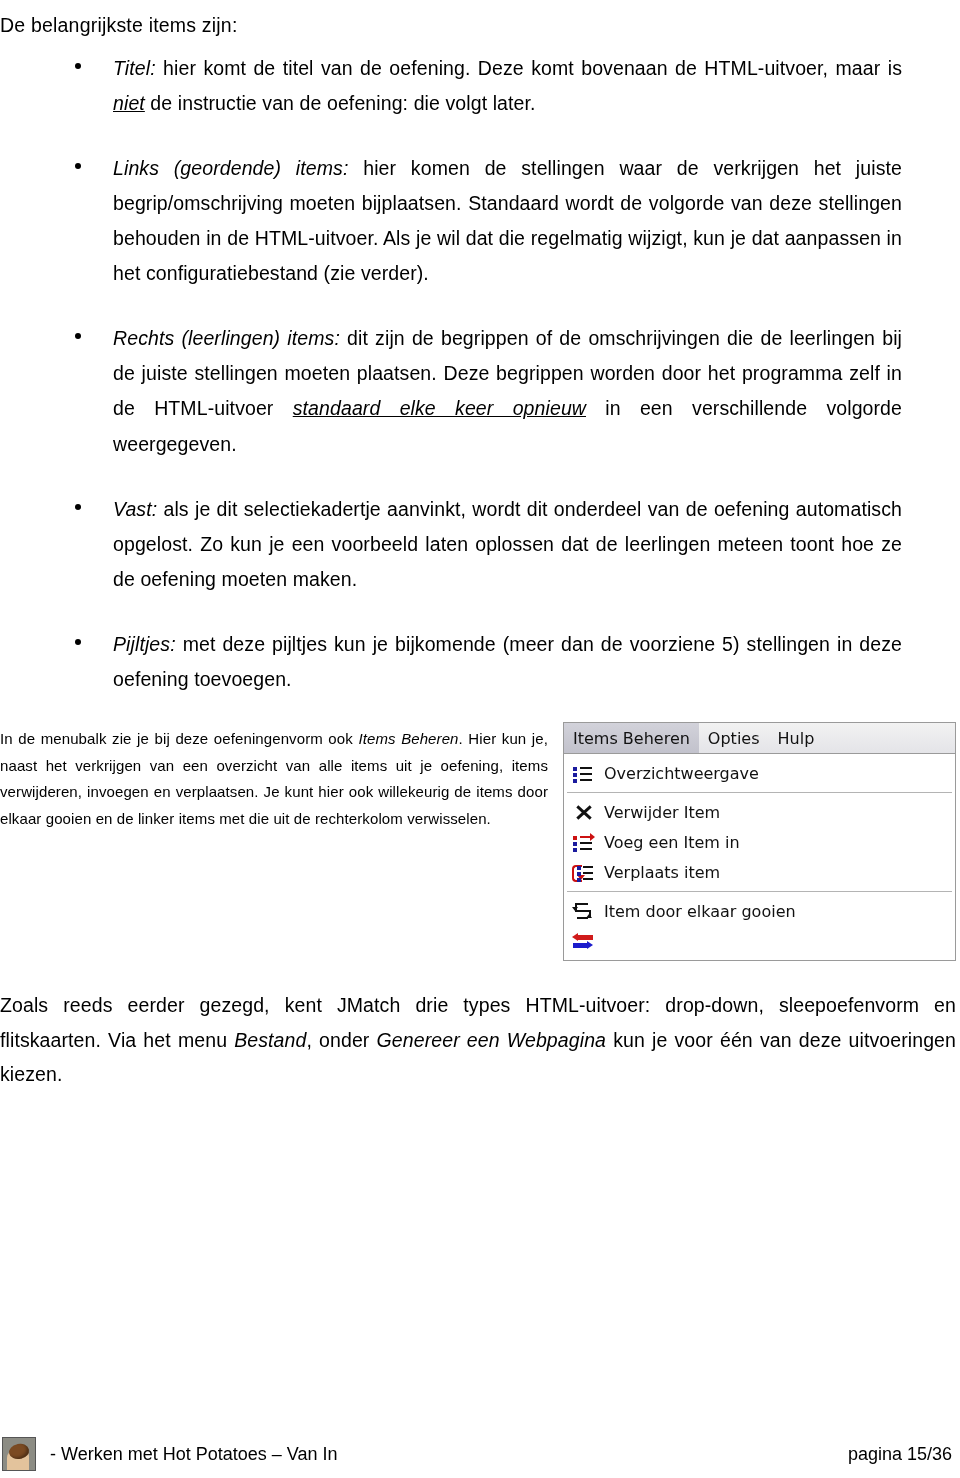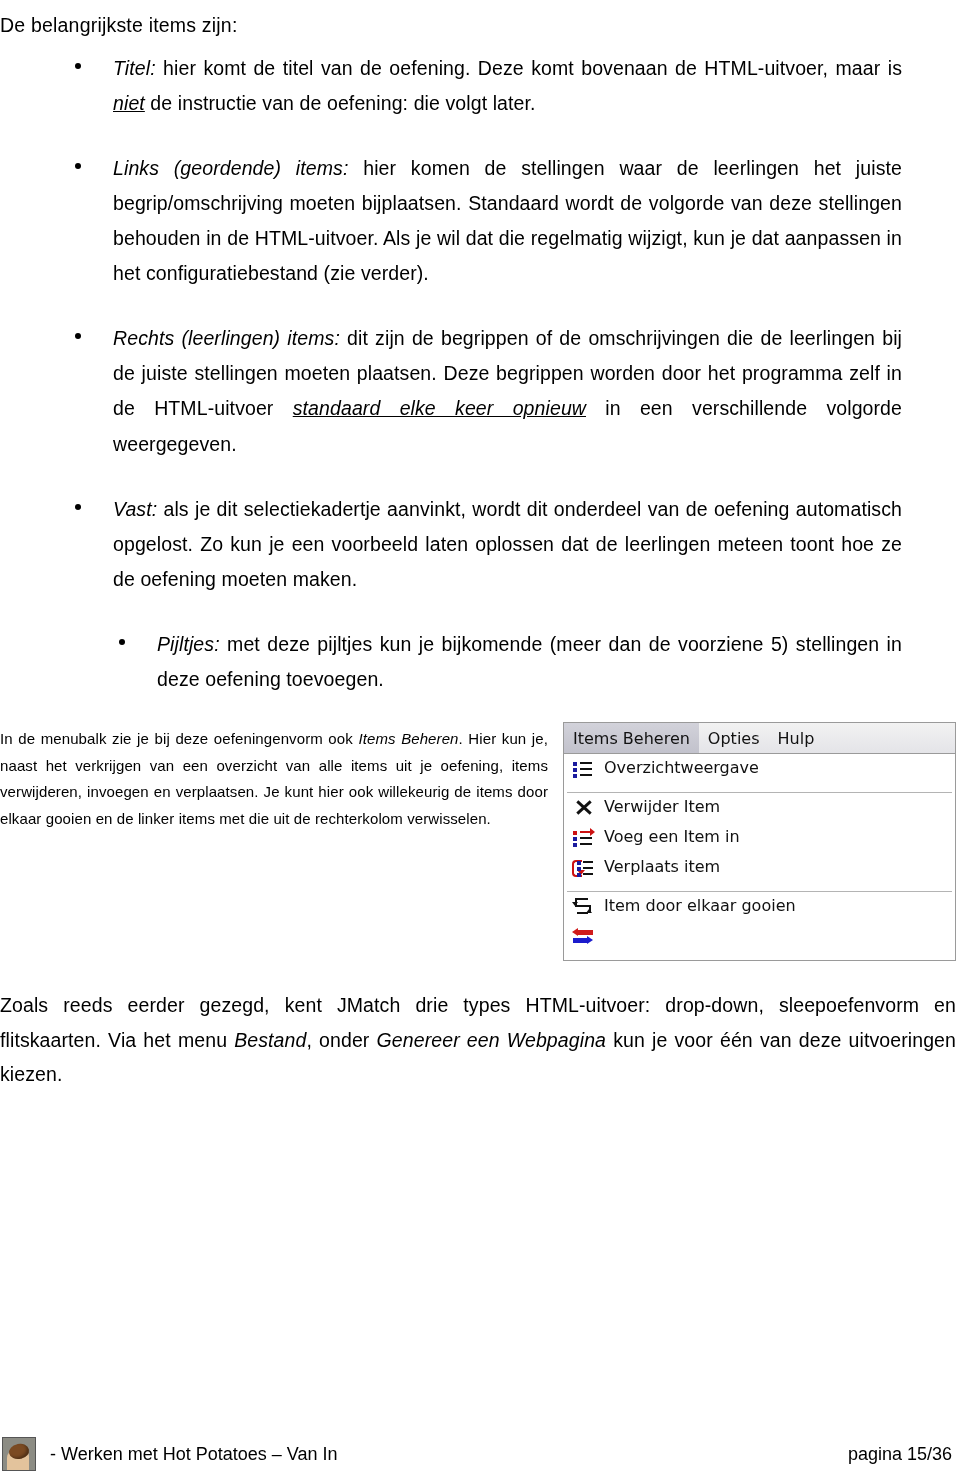--- a/index.html
+++ b/index.html
@@ -46,21 +46,21 @@
   li.bullet {
     position: relative;
     margin: 0 0 30px 0;
     padding-left: 113px;
     padding-right: 10px;
     font-size: 19.5px;
     line-height: 1.80;
     text-align: justify;
     letter-spacing: 0.1px;
   }
-  li.bullet:last-child { margin-bottom: 0; margin-left: 44px; }
+  li.bullet:last-child { margin-bottom: 0; }
 
   li.bullet .dot {
     position: absolute;
     left: 75px;
     top: 0.62em;
     width: 6px;
     height: 6px;
     background: #000;
     border-radius: 50%;
   }
@@ -121,20 +121,21 @@
   .menu-bar .mtab.active {
     background: #c9c9d2;
     background: linear-gradient(#d2d2da, #c2c2cc);
   }
   .menu-body {
     padding: 4px 0 4px 0;
     background: #ffffff;
   }
   .mitem {
     display: flex;
+    align-items: center;
     height: 30px;
     padding-left: 8px;
     font-size: 16px;
     color: #111;
     white-space: nowrap;
   }
   .mitem .lbl { margin-left: 10px; }
   .msep {
     height: 1px;
     background: #b4b4b4;
@@ -278,21 +279,21 @@
 
     <ul class="bullets">
 
       <li class="bullet">
         <span class="dot"></span>
         <span class="term">Titel:</span><span> hier komt de titel van de oefening. Deze komt bovenaan de HTML-uitvoer, maar is </span><span class="und">niet</span><span> de instructie van de oefening: die volgt later.</span>
       </li>
 
       <li class="bullet">
         <span class="dot"></span>
-        <span class="term">Links (geordende) items:</span><span> hier komen de stellingen waar de leerlingen het juiste begrip/omschrijving moeten bijplaatsen. Standaard wordt de volgorde van deze stellingen behouden in de HTML-uitvoer. Als je wil dat die regelmatig wijzigt, kun je dat aanpassen in het configuratiebestand (zie verder).</span>
+        <span class="term">Links (geordende) items:</span><span> hier komen de stellingen waar de verkrijgen het juiste begrip/omschrijving moeten bijplaatsen. Standaard wordt de volgorde van deze stellingen behouden in de HTML-uitvoer. Als je wil dat die regelmatig wijzigt, kun je dat aanpassen in het configuratiebestand (zie verder).</span>
       </li>
 
       <li class="bullet">
         <span class="dot"></span>
         <span class="term">Rechts (leerlingen) items:</span><span> dit zijn de begrippen of de omschrijvingen die de leerlingen bij de juiste stellingen moeten plaatsen. Deze begrippen worden door het programma zelf in de HTML-uitvoer </span><span class="und">standaard elke keer opnieuw</span><span> in een verschillende volgorde weergegeven.</span>
       </li>
 
       <li class="bullet">
         <span class="dot"></span>
         <span class="term">Vast:</span><span> als je dit selectiekadertje aanvinkt, wordt dit onderdeel van de oefening automatisch opgelost. Zo kun je een voorbeeld laten oplossen dat de leerlingen meteen toont hoe ze de oefening moeten maken.</span>

